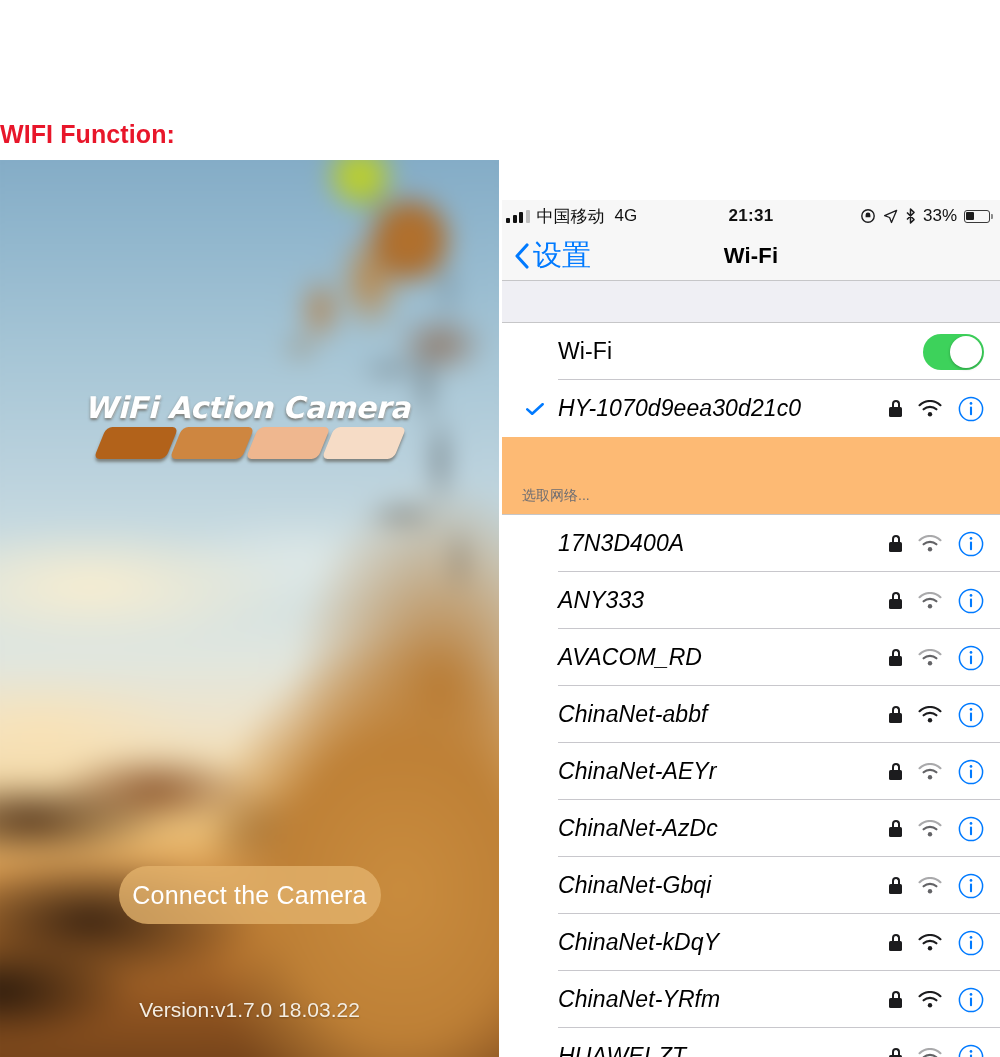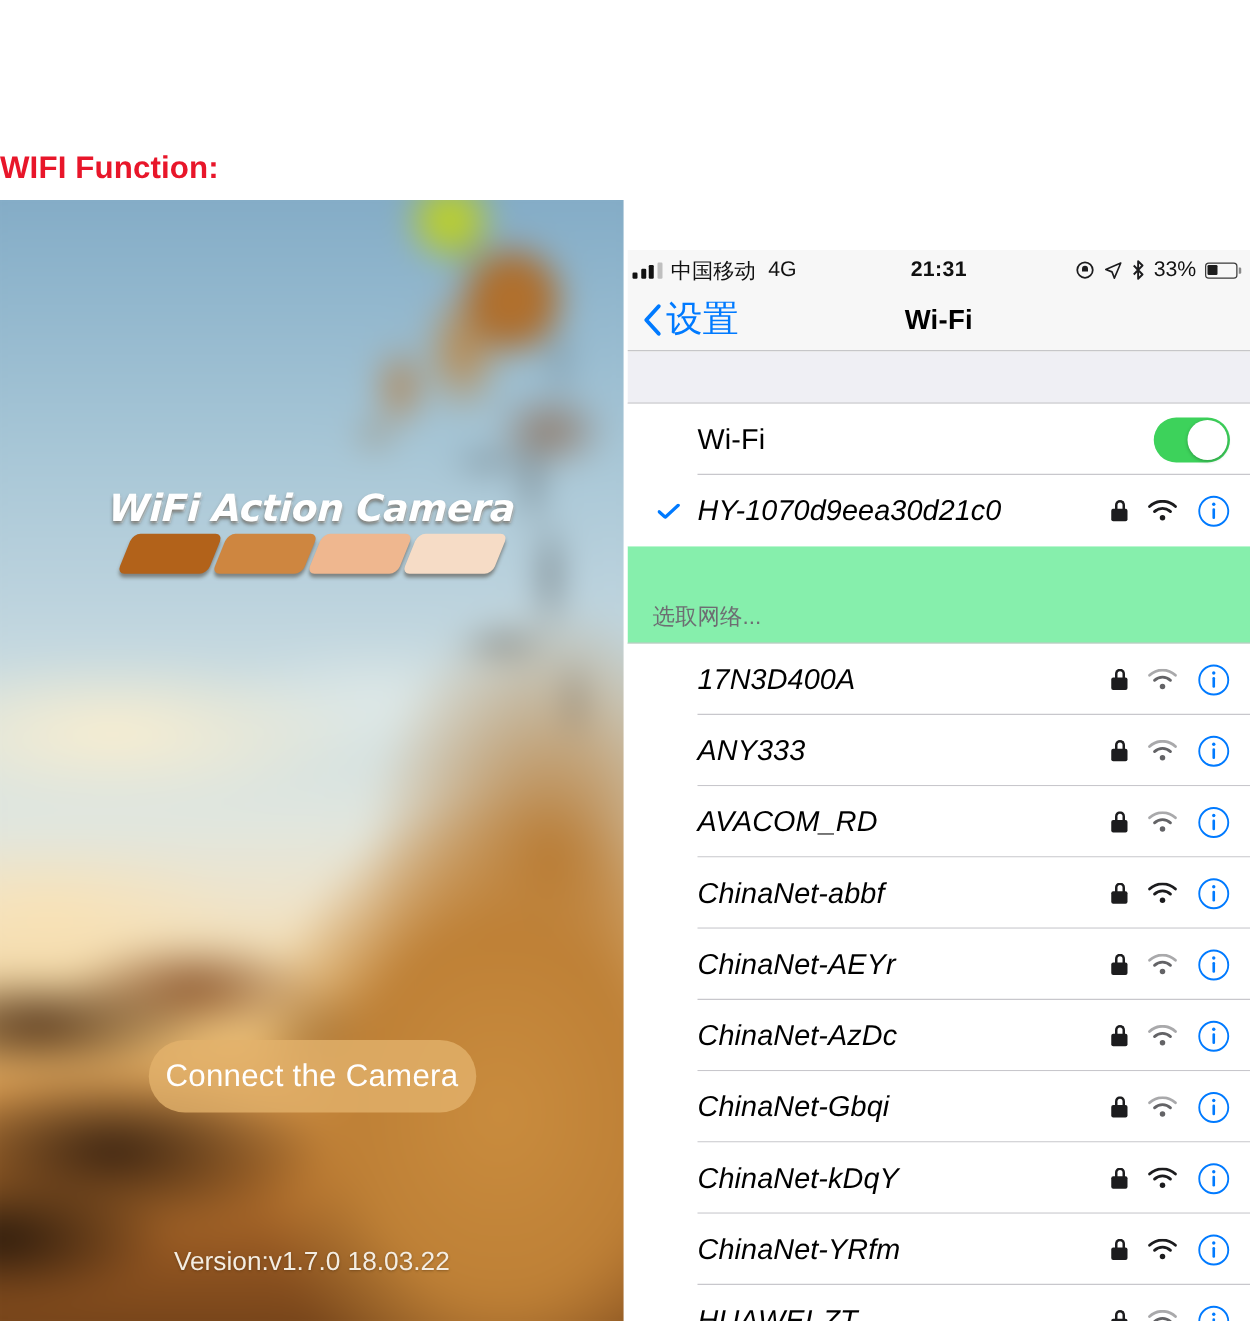--- a/index.html
+++ b/index.html
@@ -104,21 +104,21 @@
   #logo-tiles { margin-top: 2px; display: flex; justify-content: center; gap: 4px; }
   .logo-tile {
     width: 72px; height: 32px; border-radius: 6px;
     transform: skewX(-22deg);
     box-shadow: 1px 3px 3px rgba(50,35,20,.45);
   }
 
   
   #connect-button {
     position: absolute; left: 50%; transform: translateX(-50%);
-    top: 672px; width: 262px; height: 58px;
+    top: 706px; width: 262px; height: 58px;
     border-radius: 29px;
     background: rgba(226,178,108,.80);
     color: #fff; font-size: 25px; letter-spacing: .2px;
     display: flex; align-items: center; justify-content: center;
     cursor: pointer; border: none;
     font-family: "Liberation Sans", sans-serif;
   }
   #version-text {
     position: absolute; left: 0; top: 838px; width: 499px;
     text-align: center; color: #F4EDE2; font-size: 21px;
@@ -173,23 +173,23 @@
   #back-label { font-size: 29px; text-align: center; }
   #nav-title {
     position: absolute; left:0; right:0; text-align:center;
     font-size: 22px; font-weight: bold; color: #000;
     letter-spacing: .2px; pointer-events:none;
   }
 
   
   .group-gap { background: #EFEFF4; height: 42px; border-bottom: 1px solid #C6C6C8; }
   .section-header {
-    background: #86efac; height: 78px;
+    background: #fdba74; height: 78px;
     display: flex; align-items: flex-end; padding: 0 0 9px 20px;
-    color: #6D6D72; font-size: 18px;
+    color: #6D6D72; font-size: 14px;
     border-bottom: 1px solid #C6C6C8;
   }
   .cell {
     background: #fff; height: 57px; position: relative;
     display: flex; align-items: center; padding-left: 56px; padding-right: 16px;
   }
   .cell::after {
     content:""; position:absolute; left:56px; right:0; bottom:0;
     height:1px; background:#C8C7CC;
   }

